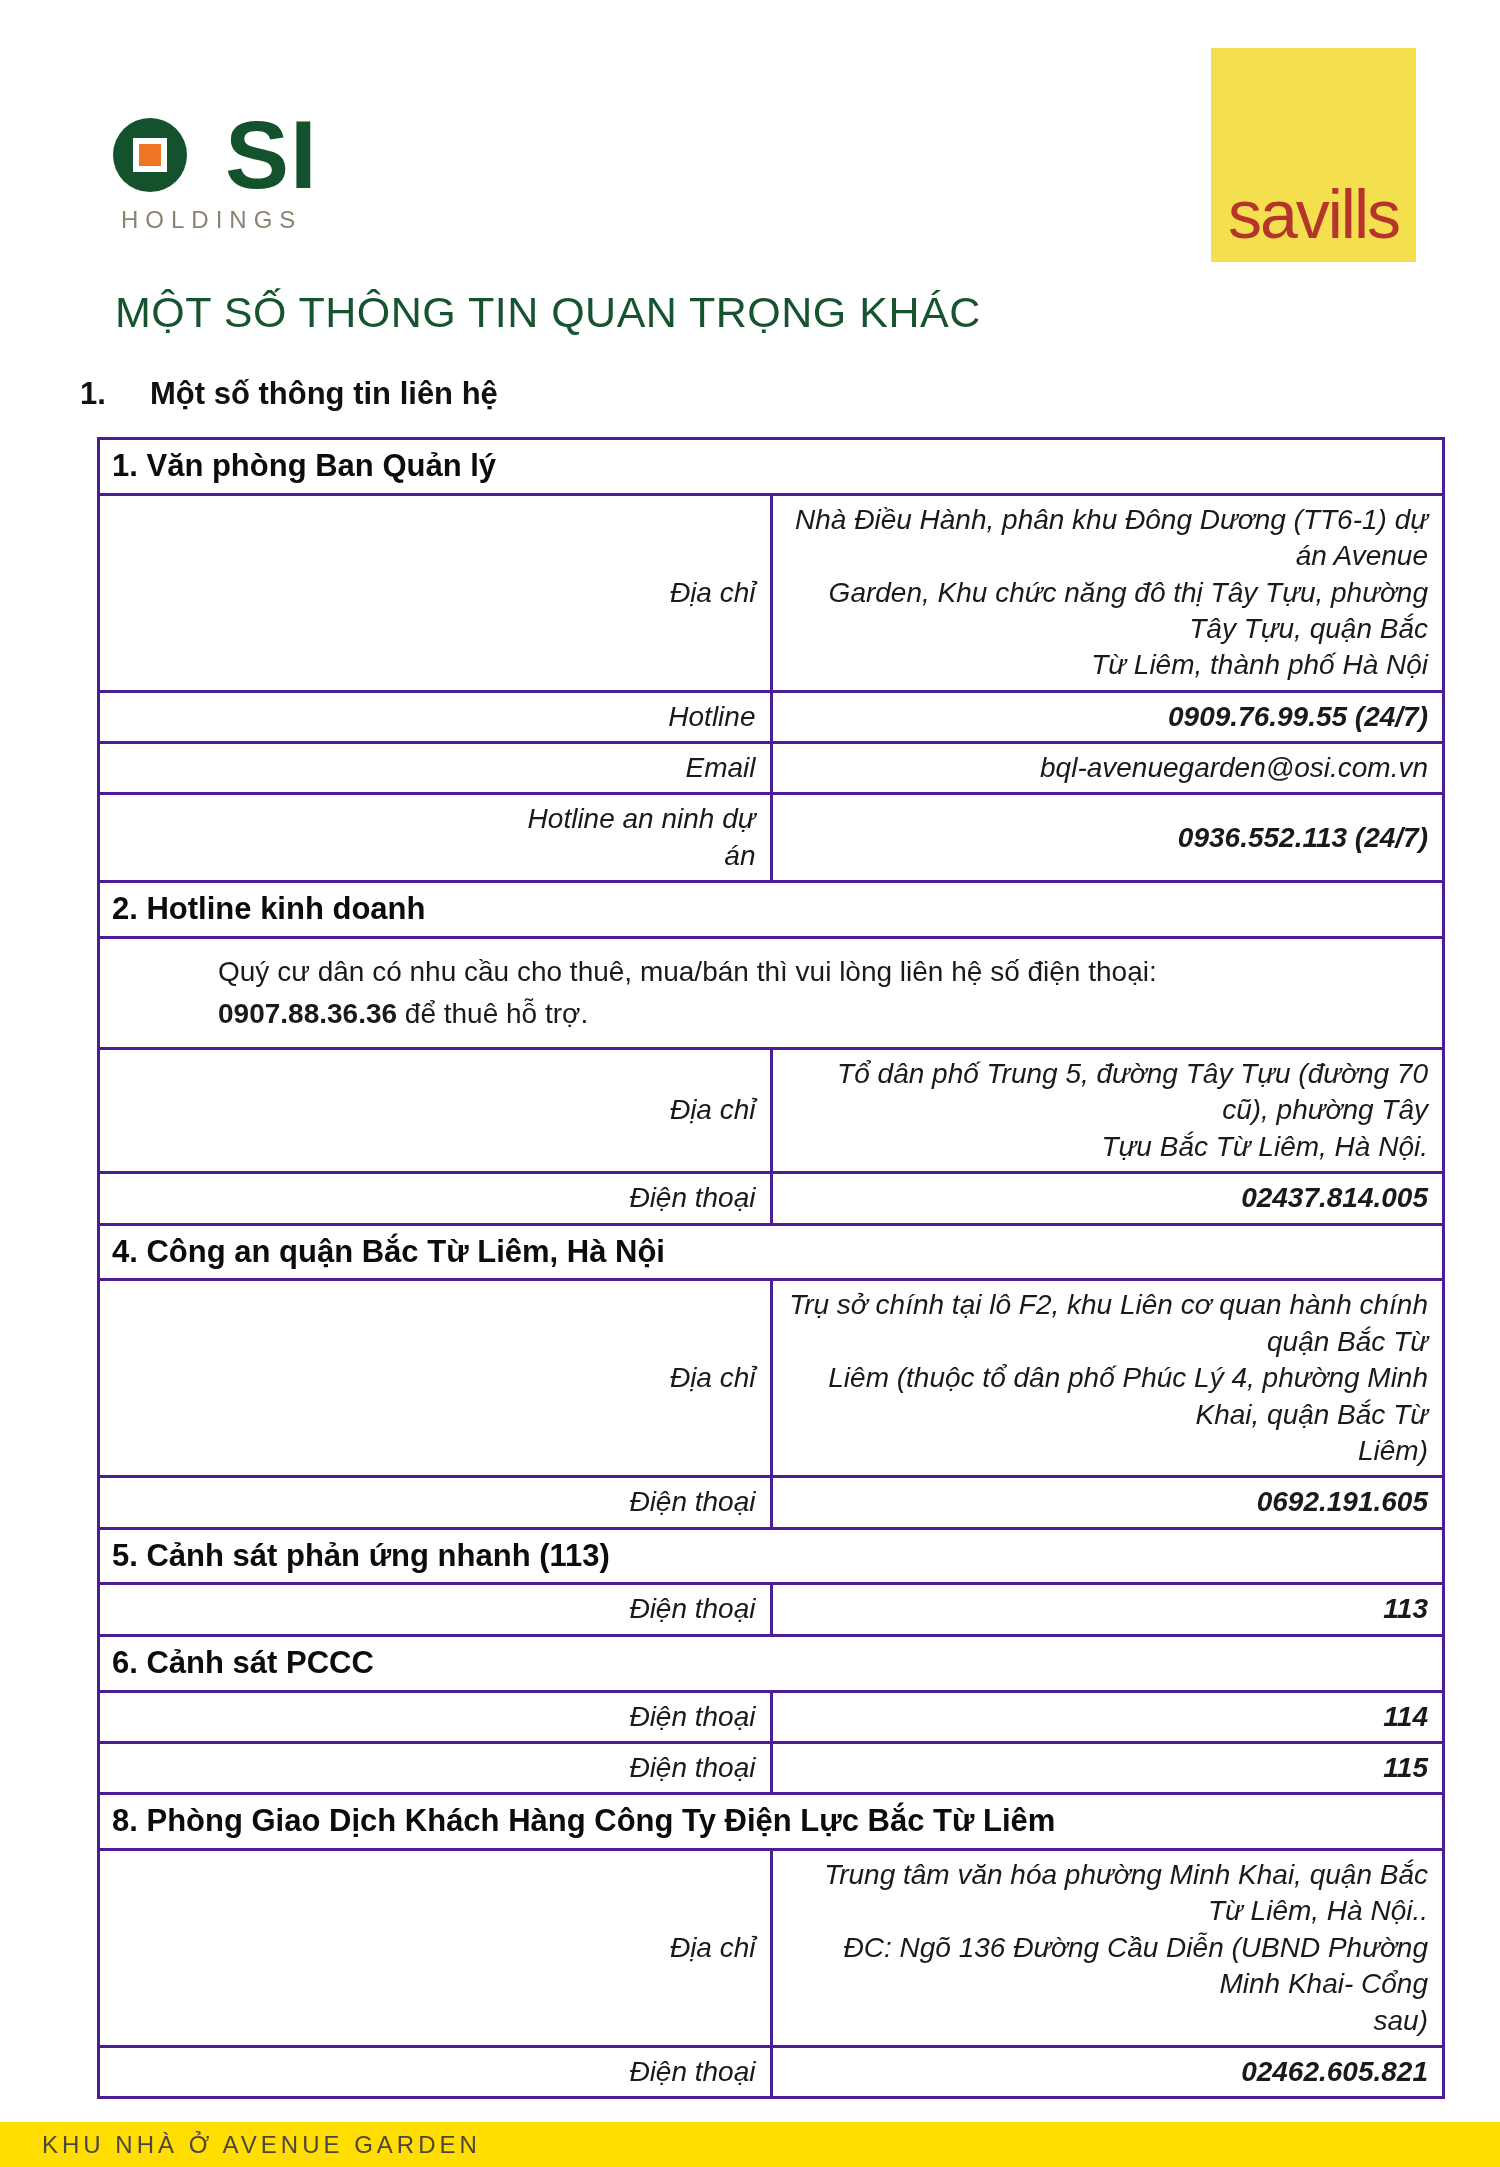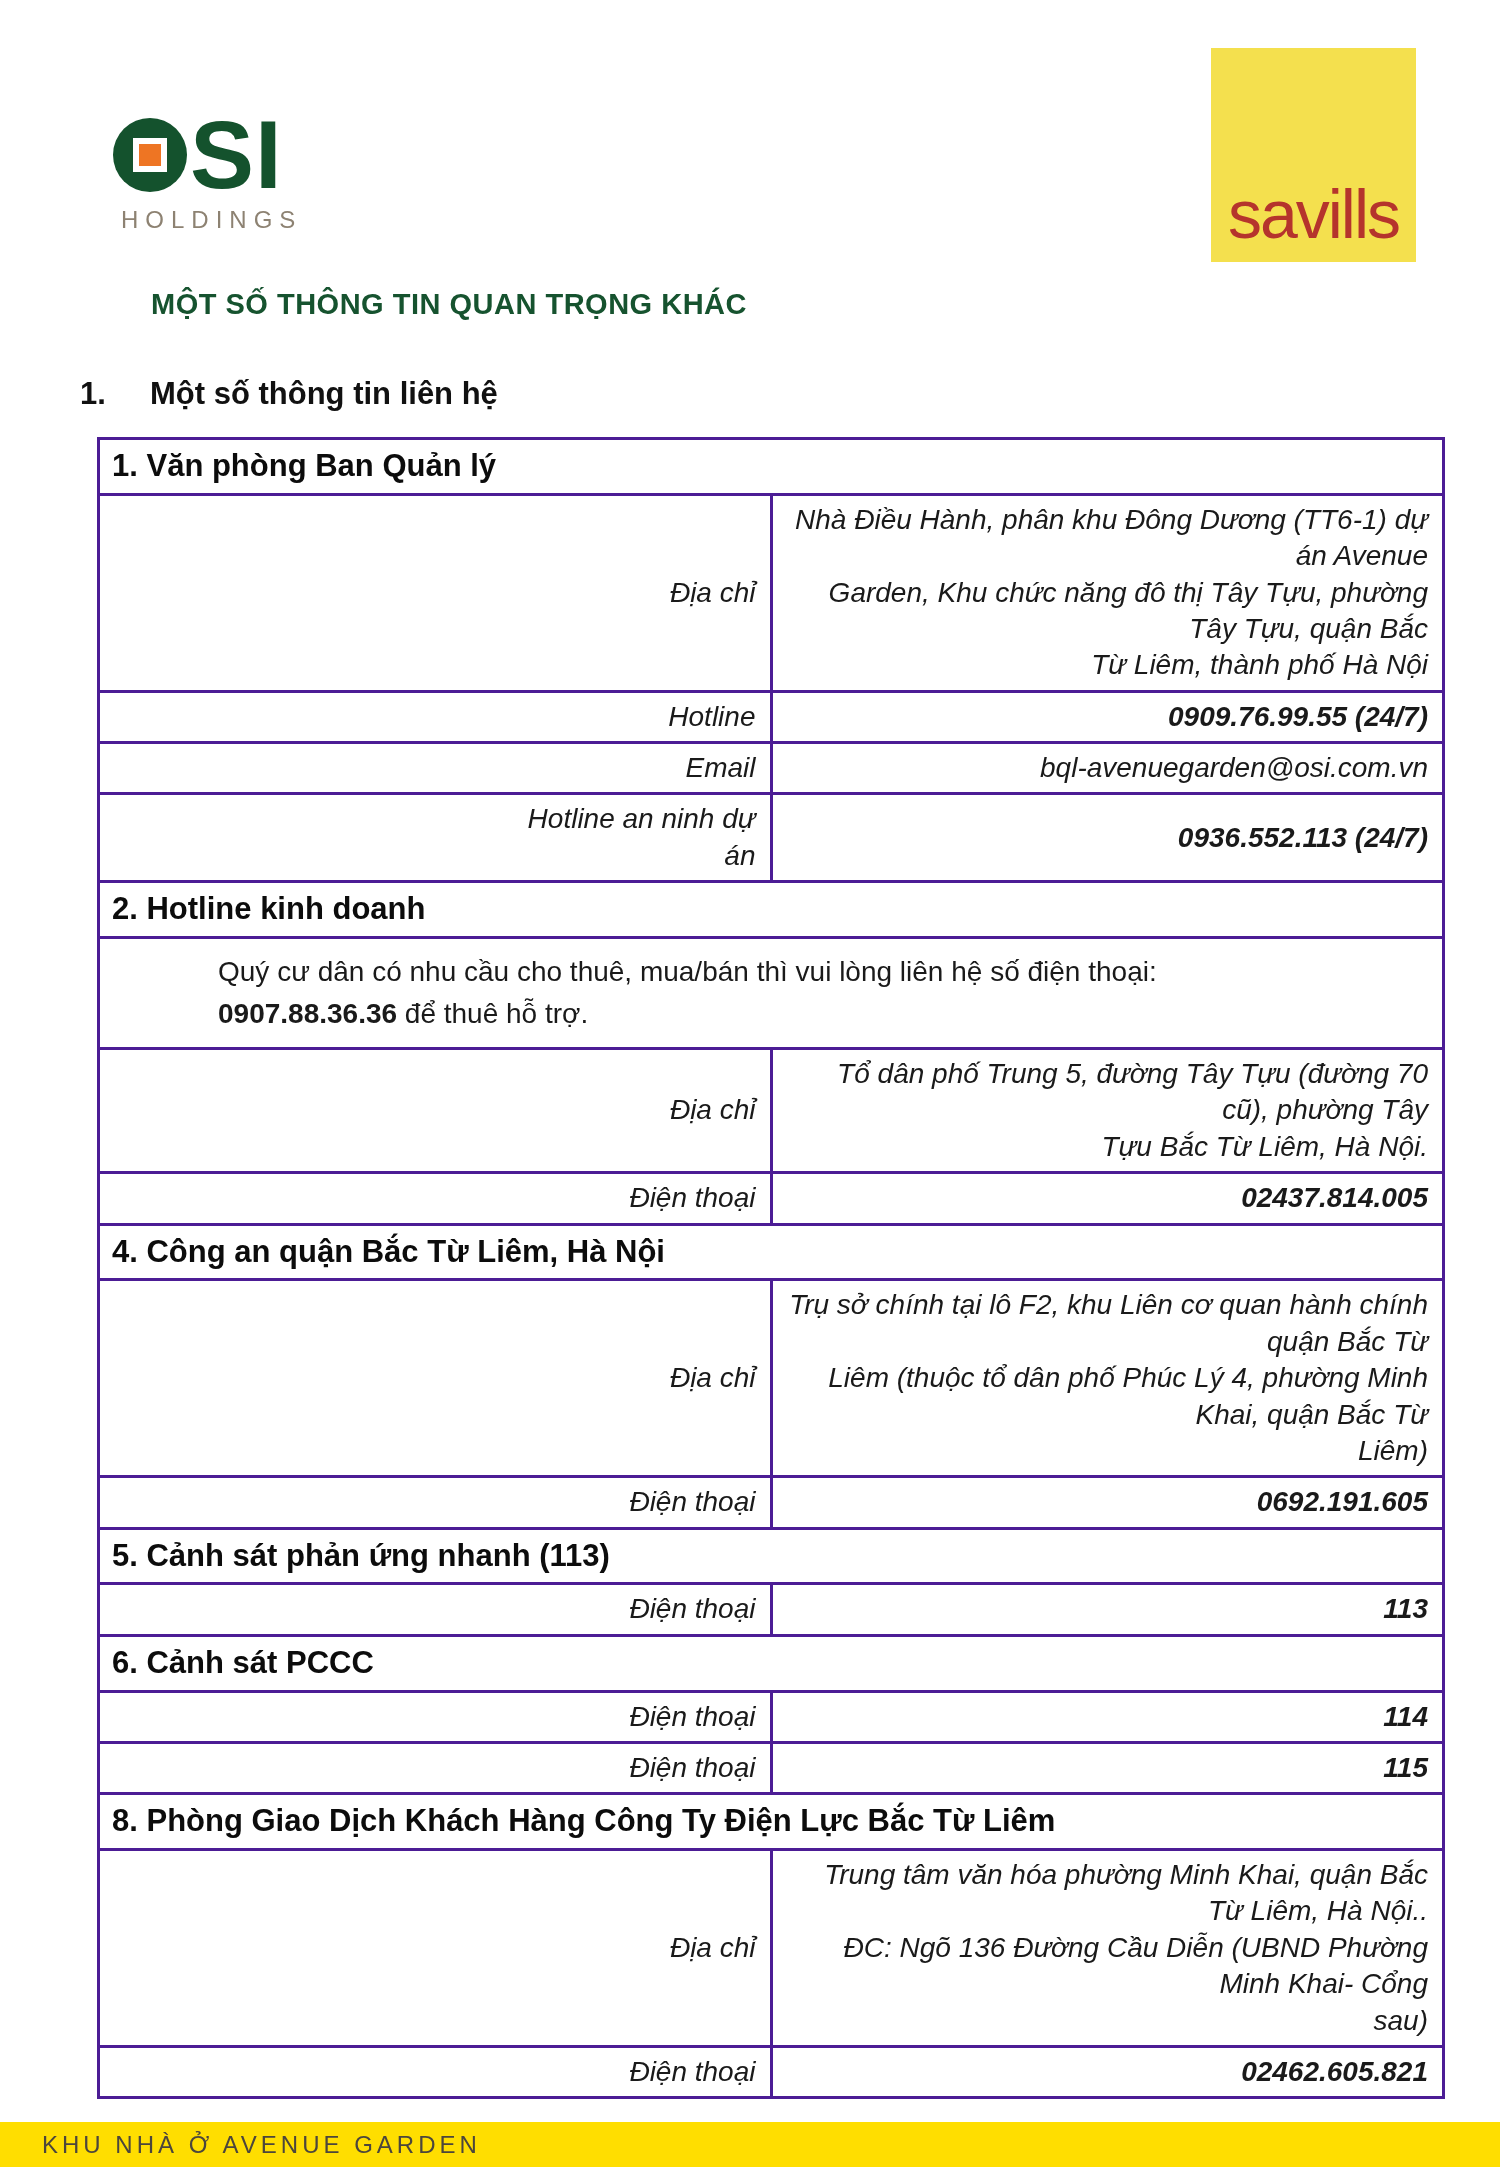--- a/index.html
+++ b/index.html
@@ -2,21 +2,21 @@
 <html><head>
 <meta charset="utf-8">
 <style>
   html,body{margin:0;padding:0;}
   body{
     width:1500px;height:2167px;position:relative;background:#ffffff;
     font-family:"Liberation Sans",sans-serif;color:#1a1a1a;overflow:hidden;
   }
   
   .osi-logo{position:absolute;left:113px;top:118px;}
-  .osi-row{display:flex;align-items:center;height:74px;}
+  .osi-row{display:flex;align-items:center;height:74px;gap:35px;}
   .osi-circle{
     width:74px;height:74px;border-radius:50%;background:#14522d;
     display:flex;align-items:center;justify-content:center;flex:0 0 auto;
   }
   .osi-square{width:22px;height:22px;background:#ee7523;border:6px solid #ffffff;}
   .osi-si{
     font-size:96px;font-weight:bold;color:#14522d;line-height:74px;
     margin-left:3px;letter-spacing:1px;
   }
   .osi-holdings{
@@ -26,22 +26,22 @@
   .savills-logo{
     position:absolute;left:1211px;top:48px;width:205px;height:214px;
     background:#f4e04e;display:flex;align-items:flex-end;justify-content:center;
   }
   .savills-text{
     color:#b5342c;font-size:68px;line-height:1;padding-bottom:14px;
     letter-spacing:-2px;font-weight:400;
   }
   
   .page-title{
-    position:absolute;left:115px;top:288px;font-size:29px;font-weight:bold;
-    color:#16532f;letter-spacing:0.5px;white-space:nowrap;margin-left:36px;
+    position:absolute;left:115px;top:288px;font-size:43px;font-weight:normal;
+    color:#16532f;letter-spacing:0.5px;white-space:nowrap;
   }
   .list-heading{
     position:absolute;left:80px;top:376px;font-size:31px;font-weight:bold;
     color:#111111;display:flex;
   }
   .list-heading .num{width:70px;flex:0 0 auto;}
   
   .contacts-table{
     position:absolute;left:97px;top:437px;width:1348px;
     border-collapse:collapse;table-layout:fixed;

